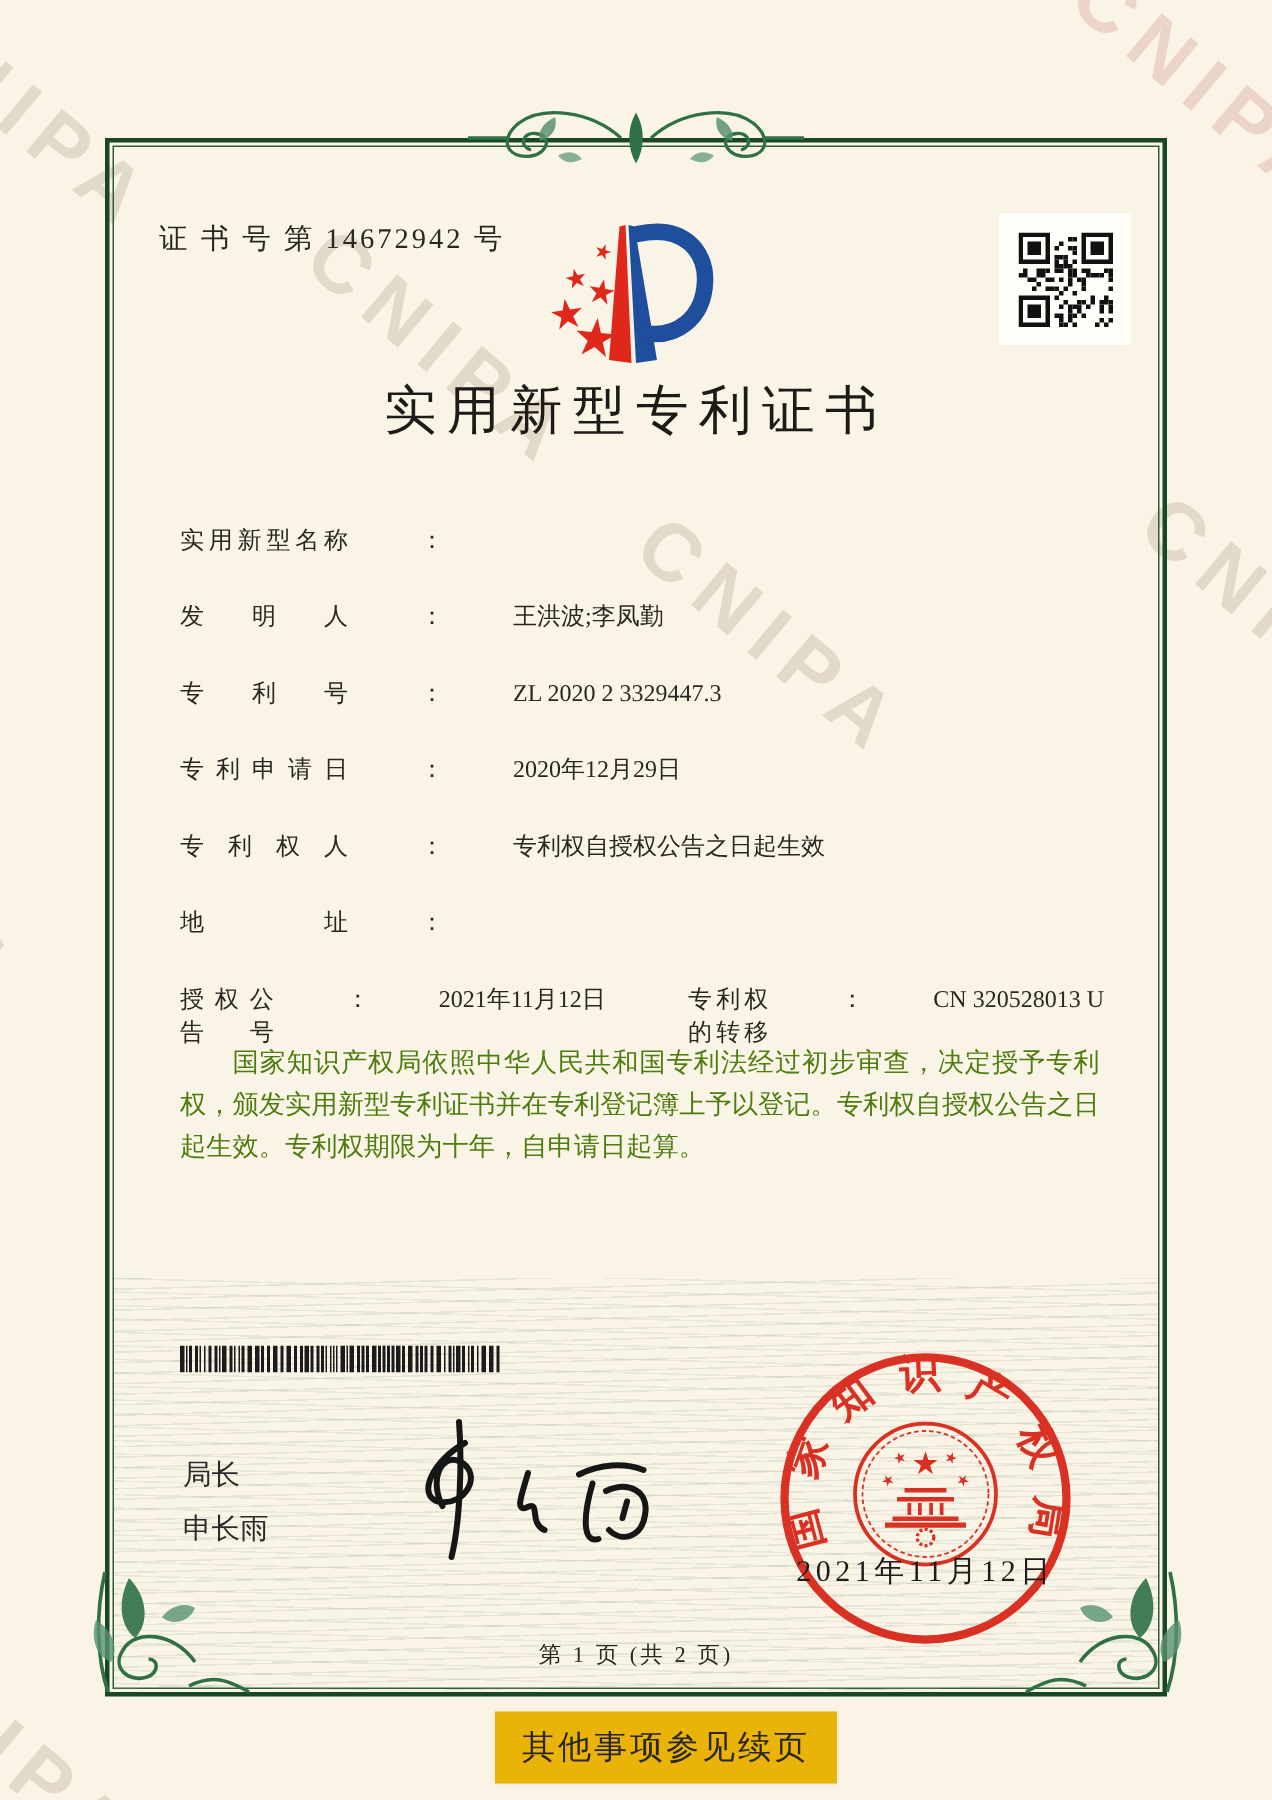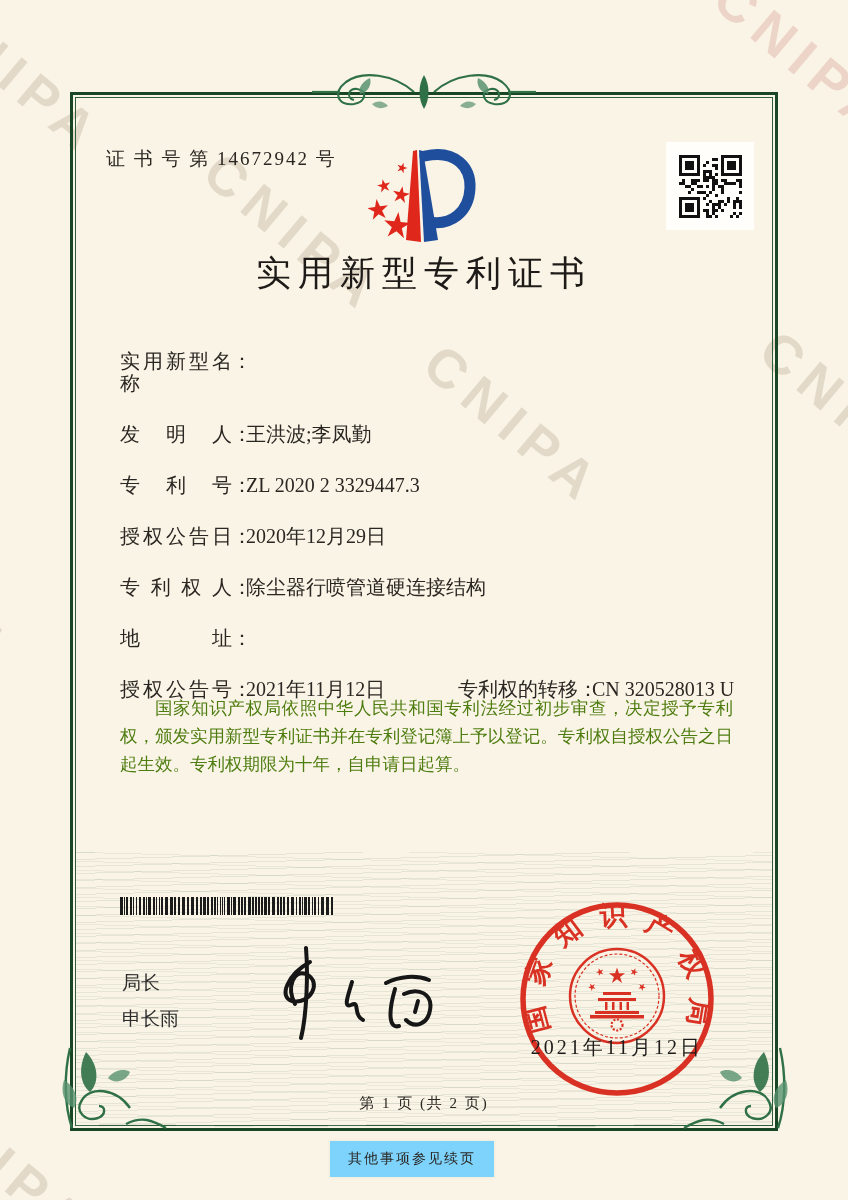--- a/index.html
+++ b/index.html
@@ -20,39 +20,39 @@
        repeating-linear-gradient(178.5deg, rgba(145,165,145,.20) 0 1px, transparent 1px 7px),
        repeating-linear-gradient(181.5deg, rgba(145,165,145,.16) 0 1px, transparent 1px 9px);}
   .certno{position:absolute;left:106px;top:146px;font-size:19px;letter-spacing:2px;}
   .logo{position:absolute;left:368px;top:141px;width:120px;height:110px;}
   .qrpad{position:absolute;left:666px;top:142px;width:88px;height:88px;background:#fffefb;
          display:flex;align-items:center;justify-content:center;}
   .title{position:absolute;left:70px;top:250px;width:708px;text-align:center;
          font-size:35px;font-weight:normal;letter-spacing:7px;color:#1d1a17;}
   
   .fields{position:absolute;left:120px;top:350px;width:616px;}
-  .frow{display:flex;align-items:baseline;font-size:20px;line-height:22px;margin-bottom:29px;}
+  .frow{display:flex;align-items:baseline;font-size:16px;line-height:22px;margin-bottom:29px;gap:48px;}
   .flabel{display:inline-block;width:112px;text-align:justify;text-align-last:justify;}
   .fcolon{width:14px;display:inline-block;}
   .fvalue{white-space:nowrap;}
   .fvalue.fixed{display:inline-block;width:212px;}
   .paras{position:absolute;left:120px;top:694px;width:613px;font-size:17.5px;
          line-height:28px;text-align:justify;color:#4d7c0f;}
   .paras p{margin:0;text-indent:2em;}
   .barcode{position:absolute;left:120px;top:897px;}
   .signblock{position:absolute;left:122px;top:966px;font-size:19px;line-height:36px;
-             font-family:Liberation Mono, monospace;color:#2b2b2b;}
+             font-family:Liberation Sans, sans-serif;color:#2b2b2b;}
   .signature{position:absolute;left:248px;top:942px;}
   .seal{position:absolute;left:517px;top:899px;width:200px;height:200px;opacity:.95;}
   .sealdate{position:absolute;left:505px;top:1034px;width:224px;text-align:center;
             font-size:20px;letter-spacing:3px;color:#1e1c1a;}
   .pagenum{position:absolute;left:70px;top:1094px;width:708px;text-align:center;
            font-size:15px;letter-spacing:2px;font-family:Liberation Serif, serif;}
-  .note{position:absolute;left:330px;top:1141px;background:#7dd3fc;padding:9px 18px;
-        font-size:14px;letter-spacing:2px;box-shadow:0 0 4px rgba(0,0,0,.06);}
+  .note{position:absolute;left:330px;top:1141px;background:#eab308;padding:9px 18px;
+        font-size:22px;letter-spacing:2px;box-shadow:0 0 4px rgba(0,0,0,.06);}
   .orn-top{position:absolute;left:310px;top:68px;}
   .fl-bl{position:absolute;left:56px;top:1044px;}
   .fl-br{position:absolute;left:682px;top:1044px;transform:scaleX(-1);}
   svg{display:block;}
 </style>
 </head>
 <body>
 
 <div class="page">
 
@@ -242,28 +242,28 @@
       <span class="flabel">发明人</span>
         <span class="fcolon">：</span>
       <span class="fvalue">王洪波;李凤勤</span>
     </div>
     <div class="frow">
       <span class="flabel">专利号</span>
         <span class="fcolon">：</span>
       <span class="fvalue">ZL 2020 2 3329447.3</span>
     </div>
     <div class="frow">
-      <span class="flabel">授权公告日</span>
+      <span class="flabel">专利申请日</span>
         <span class="fcolon">：</span>
       <span class="fvalue">2020年12月29日</span>
     </div>
     <div class="frow">
       <span class="flabel">专利权人</span>
         <span class="fcolon">：</span>
-      <span class="fvalue">除尘器行喷管道硬连接结构</span>
+      <span class="fvalue">专利权自授权公告之日起生效</span>
     </div>
     <div class="frow">
       <span class="flabel">地址</span>
         <span class="fcolon">：</span>
     </div>
     <div class="frow">
       <span class="flabel">授权公告号</span>
         <span class="fcolon">：</span>
       <span class="fvalue fixed">2021年11月12日</span>
       <span class="flabel" style="width:auto">专利权的转移</span>

